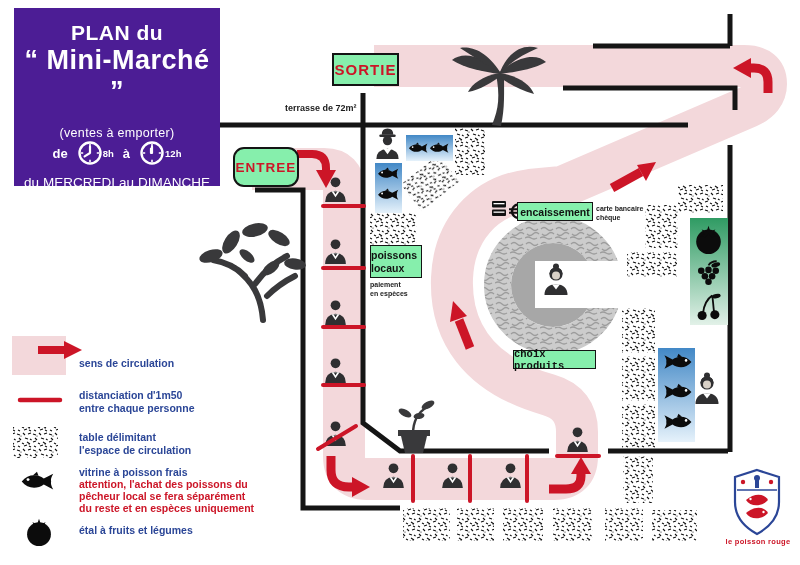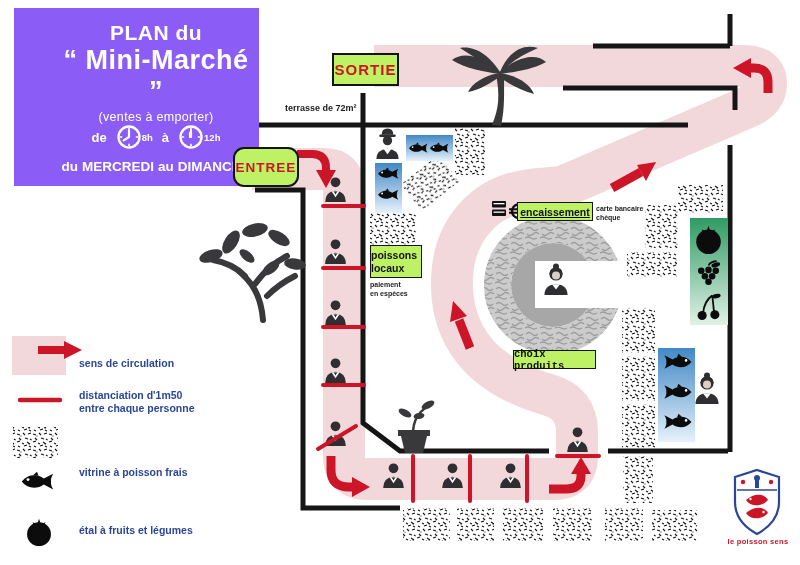--- a/index.html
+++ b/index.html
@@ -2,42 +2,42 @@
 <html><head>
 <meta charset="utf-8">
 <style>
   html,body{margin:0;padding:0;background:#ffffff;}
   .stage{position:relative;width:800px;height:565px;background:#fff;overflow:hidden;
          font-family:"Liberation Sans",sans-serif;}
   .plan-svg{position:absolute;left:0;top:0;width:800px;height:565px;}
 
   
   .info-box{position:absolute;left:14px;top:8px;width:206px;height:178px;
-            background:#8b5cf6;color:#fff;text-align:center;padding-left:39px;}
+            background:#4c1d95;color:#fff;text-align:center;}
   .ib-title1{margin-top:13px;font-size:21px;font-weight:800;letter-spacing:.5px;}
   .ib-title2{font-size:27px;font-weight:800;letter-spacing:.5px;}
-  .ib-sub{margin-top:3px;font-size:12.5px;font-weight:400;letter-spacing:.3px;}
+  .ib-sub{margin-top:19px;font-size:12.5px;font-weight:400;letter-spacing:.3px;}
   .ib-clocks{display:flex;justify-content:center;align-items:flex-start;gap:9px;}
   .ib-word{font-size:13px;font-weight:700;margin-top:6px;}
   .clock-col{display:flex;align-items:center;}
   .clock-col .t{font-size:9.5px;font-weight:700;margin-top:1px;}
   .ib-days{margin-top:9px;font-size:13.5px;}
-  .ib-days .light{font-weight:700;}
-  .ib-days .strong{font-weight:700;}
+  .ib-days .light{font-weight:400;}
+  .ib-days .strong{font-weight:400;}
   .ib-days span{margin:0 2px;}
 
   
-  .pbox{position:absolute;background:#bef264;border:2px solid #141414;display:flex;
+  .pbox{position:absolute;background:#86efac;border:2px solid #141414;display:flex;
         align-items:center;justify-content:center;box-sizing:border-box;}
   .sortie{left:332px;top:53px;width:67px;height:33px;}
   .entree{left:233px;top:147px;width:66px;height:40px;border-radius:11px;}
   .red-cap{color:#cc1527;font-weight:800;font-size:15px;letter-spacing:1px;}
   .entree .red-cap{font-size:13.5px;}
   .terrasse{position:absolute;left:285px;top:103px;font-size:9px;font-weight:700;color:#1c1c1c;}
-  .enc-box{left:517px;top:202px;width:76px;height:19px;border-width:1.5px;text-decoration:underline;}
+  .enc-box{left:517px;top:202px;width:76px;height:19px;border-width:1.5px;}
   .enc-box span{font-size:10.5px;font-weight:700;color:#111;}
   .enc-note{position:absolute;left:596px;top:205px;font-size:7px;font-weight:700;
             color:#1c1c1c;line-height:8.5px;}
   .pl-box{left:370px;top:245px;width:52px;height:33px;border-width:1.5px;
           flex-direction:column;align-items:flex-start;}
   .pl-box span{font-size:10.5px;font-weight:700;color:#111;line-height:13px;}
   .pl-note{position:absolute;left:370px;top:281px;font-size:7px;font-weight:700;
            color:#1c1c1c;line-height:8.5px;}
   .cp-box{left:513px;top:350px;width:83px;height:19px;border-width:1.5px;font-family:Liberation Mono, monospace;}
   .cp-box span{font-size:10.5px;font-weight:700;color:#111;}
@@ -365,17 +365,26 @@
 
   <div class="pbox cp-box">
     <span>choix produits</span>
   </div>
 
   <div class="lg lg1">sens de circulation</div>
   <div class="lg lg2">
     <div>distanciation d'1m50</div>
     <div>entre chaque personne</div>
   </div>
+  <div class="lg lg3">
+    <div>table délimitant</div>
+    <div>l'espace de circulation</div>
+  </div>
   <div class="lg lg4">vitrine à poisson frais</div>
+  <div class="lg4w">
+    <div>attention, l'achat des poissons du</div>
+    <div>pêcheur local se fera séparément</div>
+    <div>du reste et en espèces uniquement</div>
+  </div>
   <div class="lg lg5">étal à fruits et légumes</div>
 
-  <div class="logo-caption">le poisson sens</div>
+  <div class="logo-caption">le poisson rouge</div>
 </div>
 
 </body></html>

